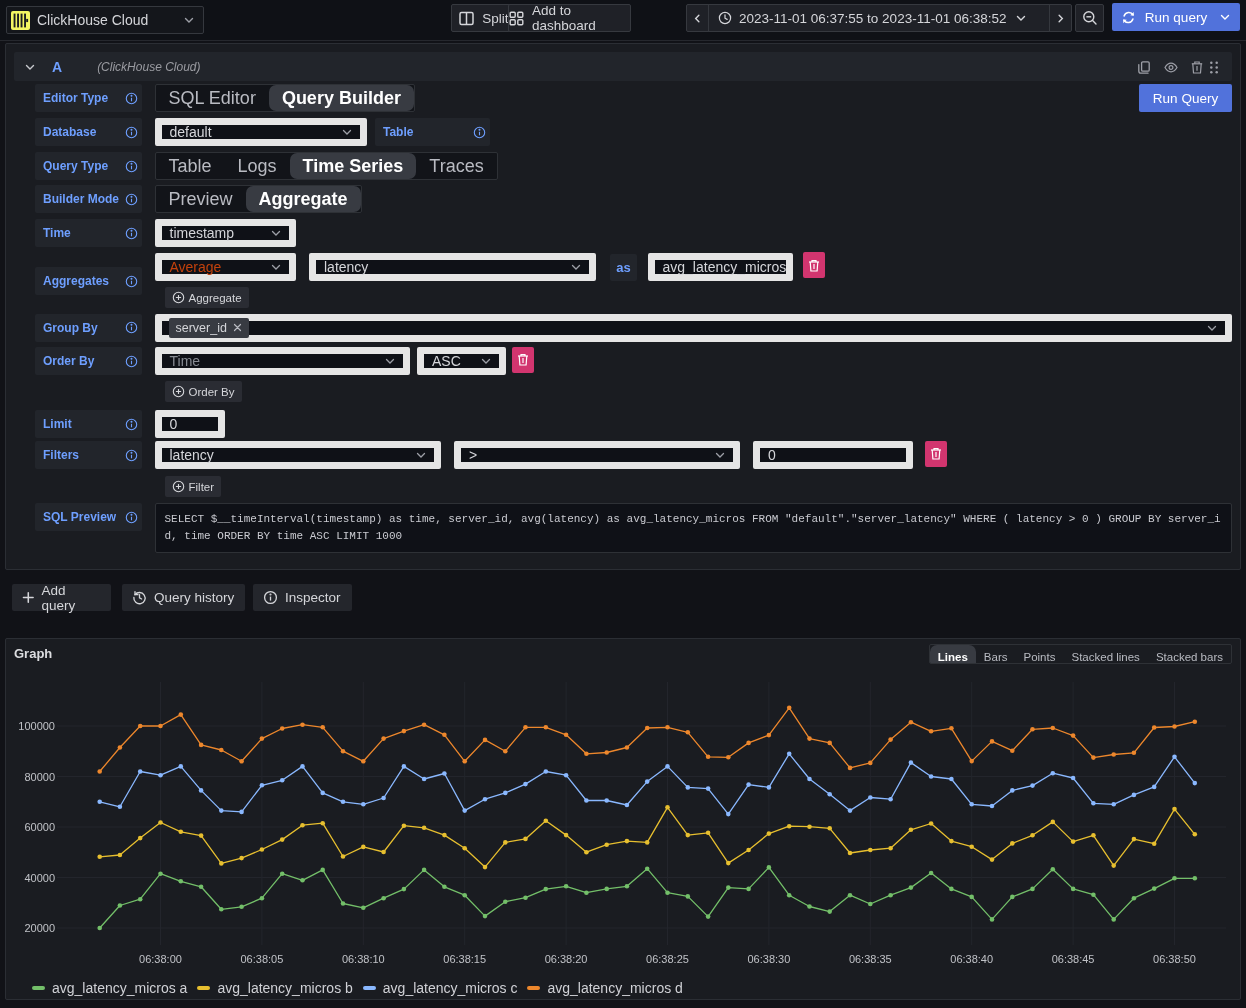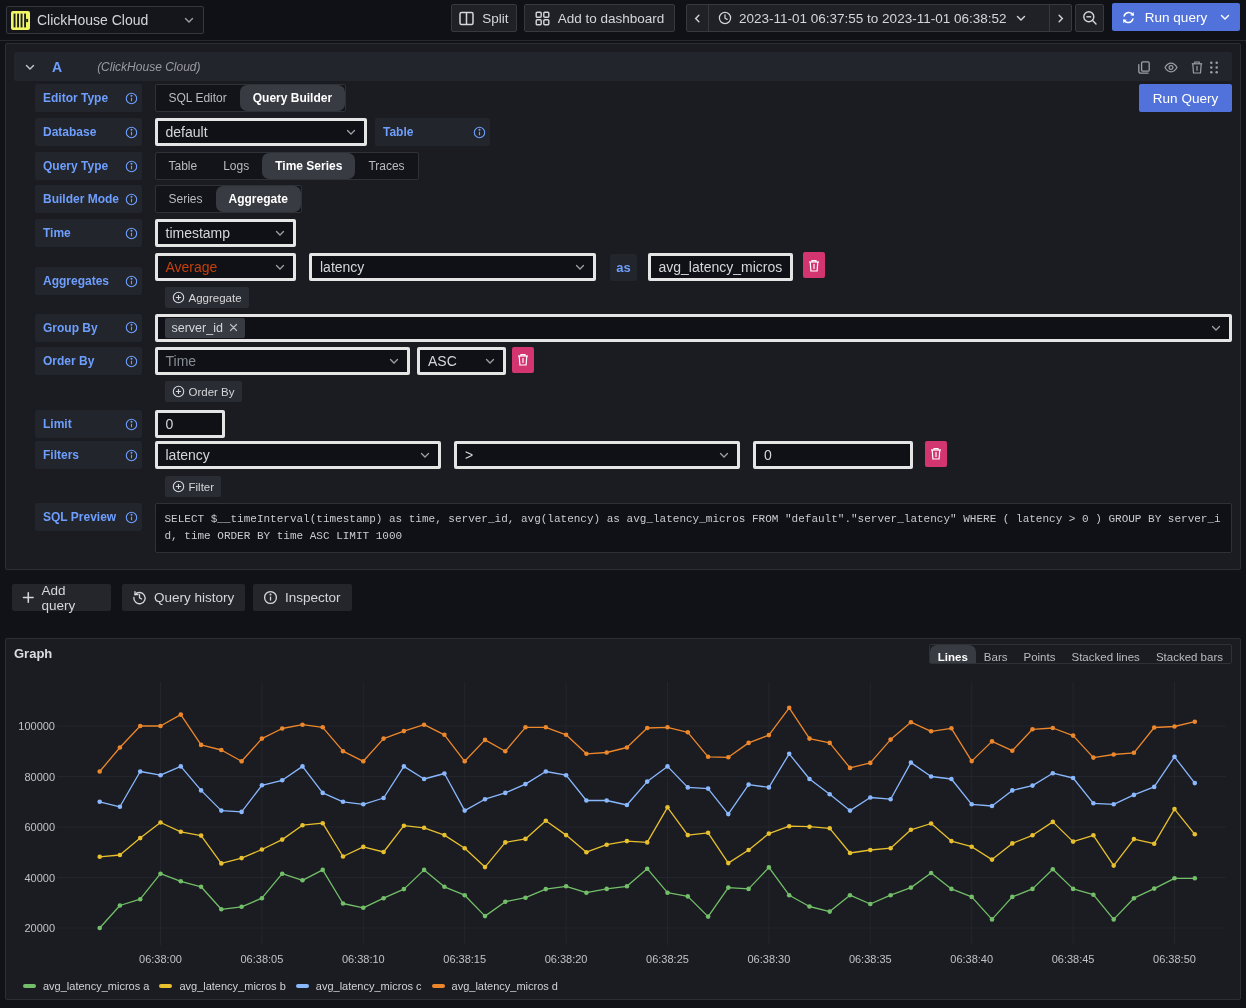--- a/index.html
+++ b/index.html
@@ -8,26 +8,26 @@
 .tbtn{position:absolute;height:28px;top:4px;background:#1f2127;border:1px solid #36393f;border-radius:2px;
  color:#d5d6da;font-size:13.5px;font-weight:500;display:flex;align-items:center;justify-content:center;gap:8px}
 .dspick{position:absolute;left:6px;top:6px;width:198px;height:28px;background:#14161b;border:1px solid #35383e;
  border-radius:2px;display:flex;align-items:center;color:#d5d6da;font-size:14px;font-weight:400}
 .blue-btn{background:#5172db;border:none;color:#fff}
 .panel{position:absolute;left:5px;background:#1a1c21;outline:1px solid #2b2e34;outline-offset:-1px;border-radius:2px}
 .hdrbar{position:absolute;left:9px;top:9px;width:1218px;height:29px;background:#22252b;border-radius:2px;
  display:flex;align-items:center}
 .lbl{position:absolute;height:28px;background:#22252b;border-radius:2px;display:flex;align-items:center;
  justify-content:space-between;color:#6e9fff;font-size:12px;font-weight:700;padding:0 4px 0 8px;white-space:nowrap}
-.fld{position:absolute;height:28px;background:#0f1117;border:3px solid #e5e5e5;border-radius:2px;
+.fld{position:absolute;height:28px;background:#0f1117;border:7px solid #e5e5e5;border-radius:2px;
  color:#d5d6da;font-size:14px;display:flex;align-items:center;padding:0 8px}
 .fld .cv{position:absolute;right:7px}
 .radio{position:absolute;height:28px;background:#121419;border:1px solid #2e3136;border-radius:2px;
  display:flex;align-items:stretch;overflow:hidden}
-.radio span{display:flex;align-items:center;padding:0 13px;color:#b9bbc2;font-size:12px;white-space:nowrap}
+.radio span{display:flex;align-items:center;padding:0 13px;color:#b9bbc2;font-size:18px;white-space:nowrap}
 .radio span.on{background:#383b42;color:#fff;font-weight:700;border-radius:7px}
 .sbtn{position:absolute;height:21px;background:#2a2c33;border-radius:2px;display:flex;align-items:center;
  gap:4px;padding:0 7px;color:#d5d6da;font-size:11.5px;font-weight:500}
 .trash{position:absolute;width:22px;height:26px;background:#d2356f;border-radius:2px;display:flex;
  align-items:center;justify-content:center}
 .bbtn{position:absolute;height:27px;top:584px;background:#24262c;border-radius:2px;display:flex;
  align-items:center;gap:7px;padding:0 10px;color:#d5d6da;font-size:13.5px;font-weight:500}
 .ic{flex:none}
 .gtog span{font-size:11.5px;padding:12px 8px}
 </style></head>
@@ -47,21 +47,21 @@
   <svg class="ic" style="position:absolute;right:8px" width="12" height="12" viewBox="0 0 12 12">
         <path d="M2.5 4.5 L6 8 L9.5 4.5" stroke="#9d9fa7" stroke-width="1.4" fill="none" stroke-linecap="round"></path>
       </svg>
  </div>
  <div class="tbtn" style="left:451px;width:66px">
   <svg class="ic" width="15" height="15" viewBox="0 0 15 15">
         <rect x="1" y="1.5" width="13" height="12" rx="1.5" fill="none" stroke="#d5d6da" stroke-width="1.5"></rect>
         <line x1="7.5" y1="1.5" x2="7.5" y2="13.5" stroke="#d5d6da" stroke-width="1.5"></line>
       </svg>
   Split</div>
- <div class="tbtn" style="left:524px;width:151px">
+ <div class="tbtn" style="left:508px;width:123px">
   <svg class="ic" width="15" height="15" viewBox="0 0 15 15" fill="none" stroke="#d5d6da" stroke-width="1.4">
         <rect x="1.2" y="1.2" width="5" height="5" rx="1"></rect>
         <rect x="8.8" y="1.2" width="5" height="5" rx="1"></rect>
         <rect x="1.2" y="8.8" width="5" height="5" rx="1"></rect>
         <rect x="8.8" y="8.8" width="5" height="5" rx="1"></rect>
       </svg>
   Add to dashboard</div>
  <div class="tbtn" style="left:686px;width:386px;padding:0;justify-content:flex-start;gap:0">
   <div style="width:22px;height:28px;display:flex;align-items:center;justify-content:center;border-right:1px solid #35383e">
    <svg width="11" height="11" viewBox="0 0 12 12">
@@ -183,21 +183,21 @@
     </div>
 <div class="lbl" style="left:30px;top:142px;width:107px">
       <span>Builder Mode</span>
       <svg width="13" height="13" viewBox="0 0 14 14" fill="none" stroke="#6e9fff" stroke-width="1.2">
         <circle cx="7" cy="7" r="5.6"></circle>
         <line x1="7" y1="6.2" x2="7" y2="10"></line>
         <circle cx="7" cy="4" r="0.5" fill="#6e9fff"></circle>
       </svg>
     </div>
 <div class="radio" style="left:149.5px;top:142px">
-      <span>Series</span>
+      <span>Preview</span>
       <span class="on">Aggregate</span>
     </div>
 <div class="lbl" style="left:30px;top:176px;width:107px">
       <span>Time</span>
       <svg width="13" height="13" viewBox="0 0 14 14" fill="none" stroke="#6e9fff" stroke-width="1.2">
         <circle cx="7" cy="7" r="5.6"></circle>
         <line x1="7" y1="6.2" x2="7" y2="10"></line>
         <circle cx="7" cy="4" r="0.5" fill="#6e9fff"></circle>
       </svg>
     </div>
@@ -601,19 +601,19 @@
         <circle cx="1027.5" cy="91.3" r="2.3" fill="#ED872C"></circle>
         <circle cx="1047.8" cy="90.0" r="2.3" fill="#ED872C"></circle>
         <circle cx="1068.1" cy="97.6" r="2.3" fill="#ED872C"></circle>
         <circle cx="1088.4" cy="119.6" r="2.3" fill="#ED872C"></circle>
         <circle cx="1108.7" cy="116.5" r="2.3" fill="#ED872C"></circle>
         <circle cx="1128.9" cy="114.8" r="2.3" fill="#ED872C"></circle>
         <circle cx="1149.2" cy="89.5" r="2.3" fill="#ED872C"></circle>
         <circle cx="1169.5" cy="88.5" r="2.3" fill="#ED872C"></circle>
         <circle cx="1189.8" cy="83.7" r="2.3" fill="#ED872C"></circle>
       </svg></div>
- <div style="position:absolute;left:18px;top:342px;display:flex;font-size:11px;color:#d0d1d6">
+ <div style="position:absolute;left:27px;top:342px;display:flex;font-size:14px;color:#d0d1d6">
   <span style="display:flex;align-items:center"><i style="width:13px;height:4.5px;border-radius:2px;background:#73BF69;margin-right:7px"></i>avg_latency_micros a</span>
   <span style="display:flex;align-items:center;margin-left:10px"><i style="width:13px;height:4.5px;border-radius:2px;background:#E7BF2F;margin-right:7px"></i>avg_latency_micros b</span>
   <span style="display:flex;align-items:center;margin-left:10px"><i style="width:13px;height:4.5px;border-radius:2px;background:#8AB8FF;margin-right:7px"></i>avg_latency_micros c</span>
   <span style="display:flex;align-items:center;margin-left:10px"><i style="width:13px;height:4.5px;border-radius:2px;background:#ED872C;margin-right:7px"></i>avg_latency_micros d</span>
  </div>
 </div>
 
 </body></html>

